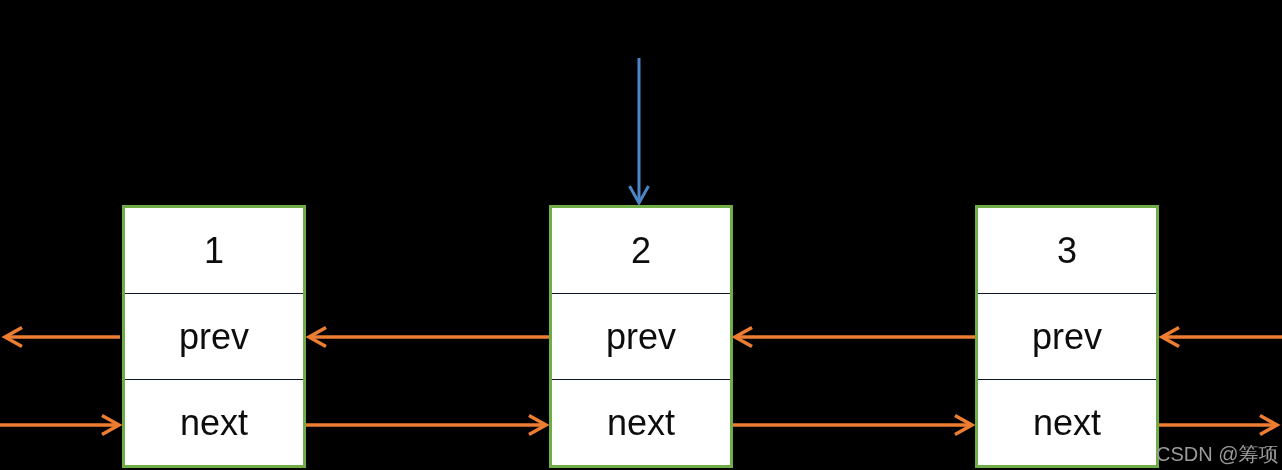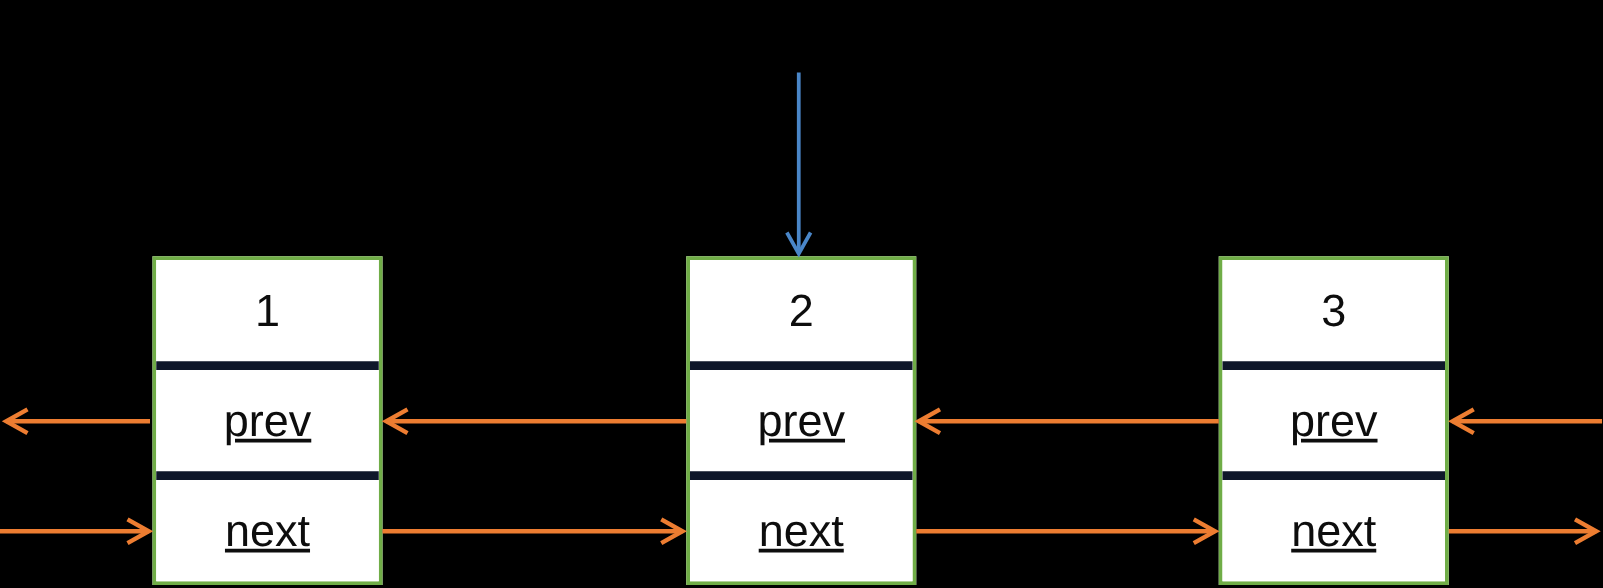--- a/index.html
+++ b/index.html
@@ -33,22 +33,21 @@
   .cell {
     flex: 1;
     display: flex;
     align-items: center;
     justify-content: center;
     font-size: 36px;
     color: #0d0d0d;
     background: #ffffff;
   }
   .cell + .cell {
-    border-top: 7px solid #0f172a;
-    text-decoration: underline;
+    border-top: 1px solid #0f172a;
   }
   #arrows {
     position: absolute;
     left: 0;
     top: 0;
     width: 1282px;
     height: 470px;
     z-index: 2;
     pointer-events: none;
   }
@@ -117,14 +116,15 @@
     <div class="cell">prev</div>
     <div class="cell">next</div>
   </div>
 
   <div class="node n2">
     <div class="cell">3</div>
     <div class="cell">prev</div>
     <div class="cell">next</div>
   </div>
 
+  <div id="watermark">CSDN @筹项</div>
 
 </div>
 
 </body></html>

